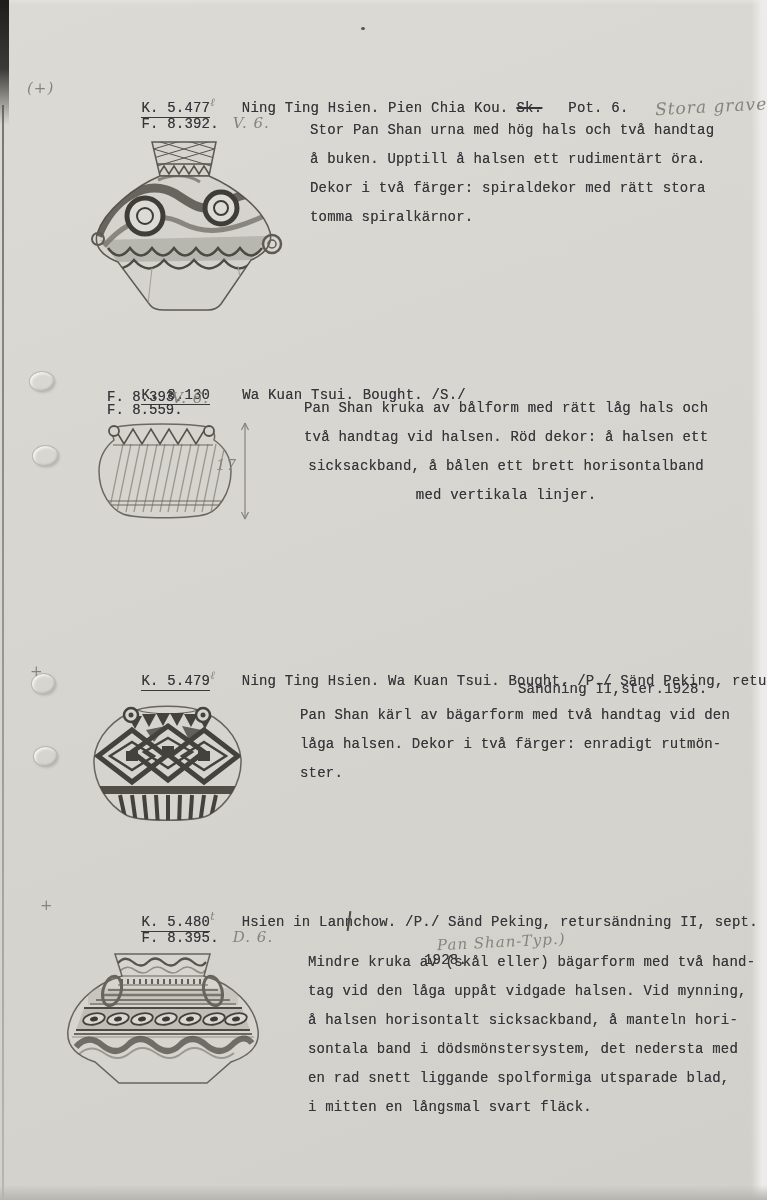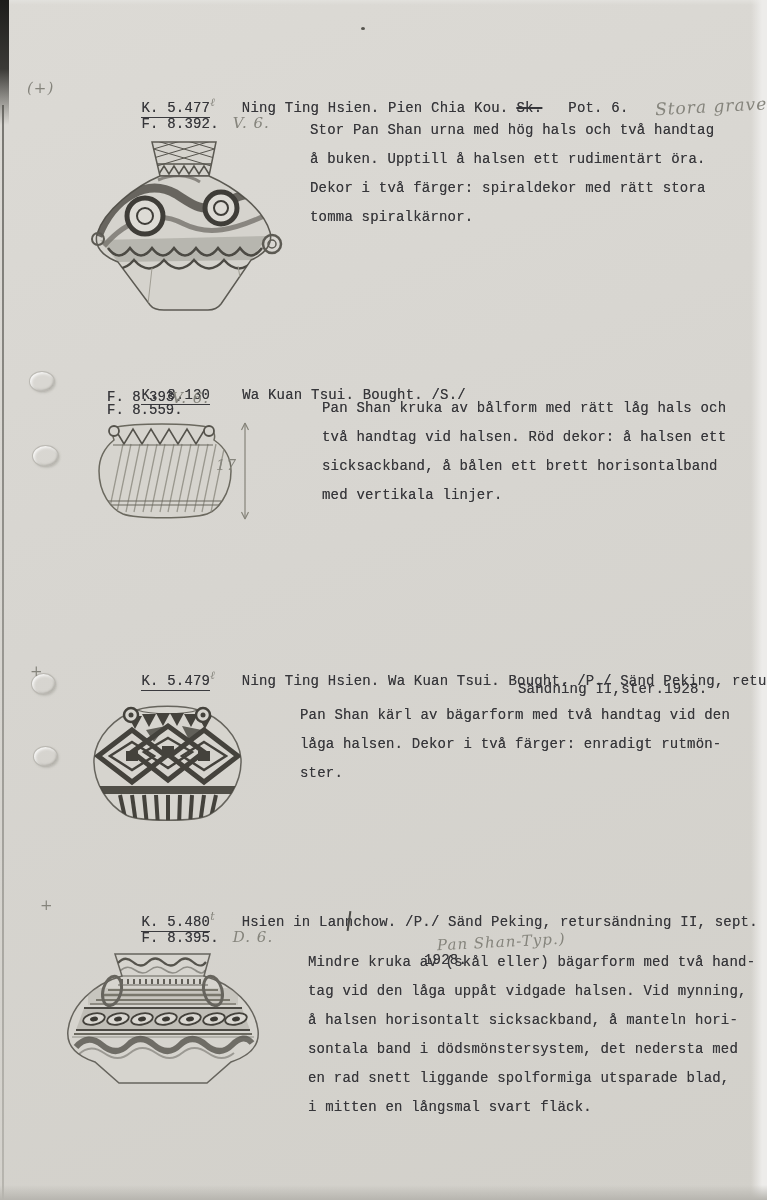--- a/index.html
+++ b/index.html
@@ -124,21 +124,21 @@
       <circle cx="184" cy="108" r="4" fill="none" stroke="#5c5a53" stroke-width="1.5"></circle>
     </svg>
   </div>
 
   <div class="t" style="left:107px;top:371px;">
     <span class="cat">K. 8.130</span><span class="gap" style="margin-left:16px;">Wa Kuan Tsui. Bought. /S./</span>
   </div>
   <div class="t f-small" style="left:107px;top:389px;">F. 8.393.</div>
   <div class="t f-small" style="left:107px;top:402px;">F. 8.559.</div>
   <div class="t hw" style="left:172px;top:389px;font-size:15px;">V. 6.</div>
-  <div class="t body-block" style="left:322px;top:394px;">Pan Shan kruka av bålform med rätt låg hals och
+  <div class="t body-block" style="left:304px;top:394px;text-align:center;">Pan Shan kruka av bålform med rätt låg hals och
 två handtag vid halsen. Röd dekor: å halsen ett
 sicksackband, å bålen ett brett horisontalband
 med vertikala linjer.</div>
 
   <div class="drawing" style="left:95px;top:414px;">
     <svg width="165" height="112" viewBox="0 0 165 112">
       <defs>
           <clipPath id="cp2">
             <path d="M22,13 C40,9 94,9 112,13 C118,15 121,20 119,26 C132,35 136,45 136,57 C136,80 122,97 112,100 C95,105 41,105 28,100 C16,95 4,79 4,57 C4,45 8,35 19,26 C17,20 17,15 22,13 Z"></path>
           </clipPath>

